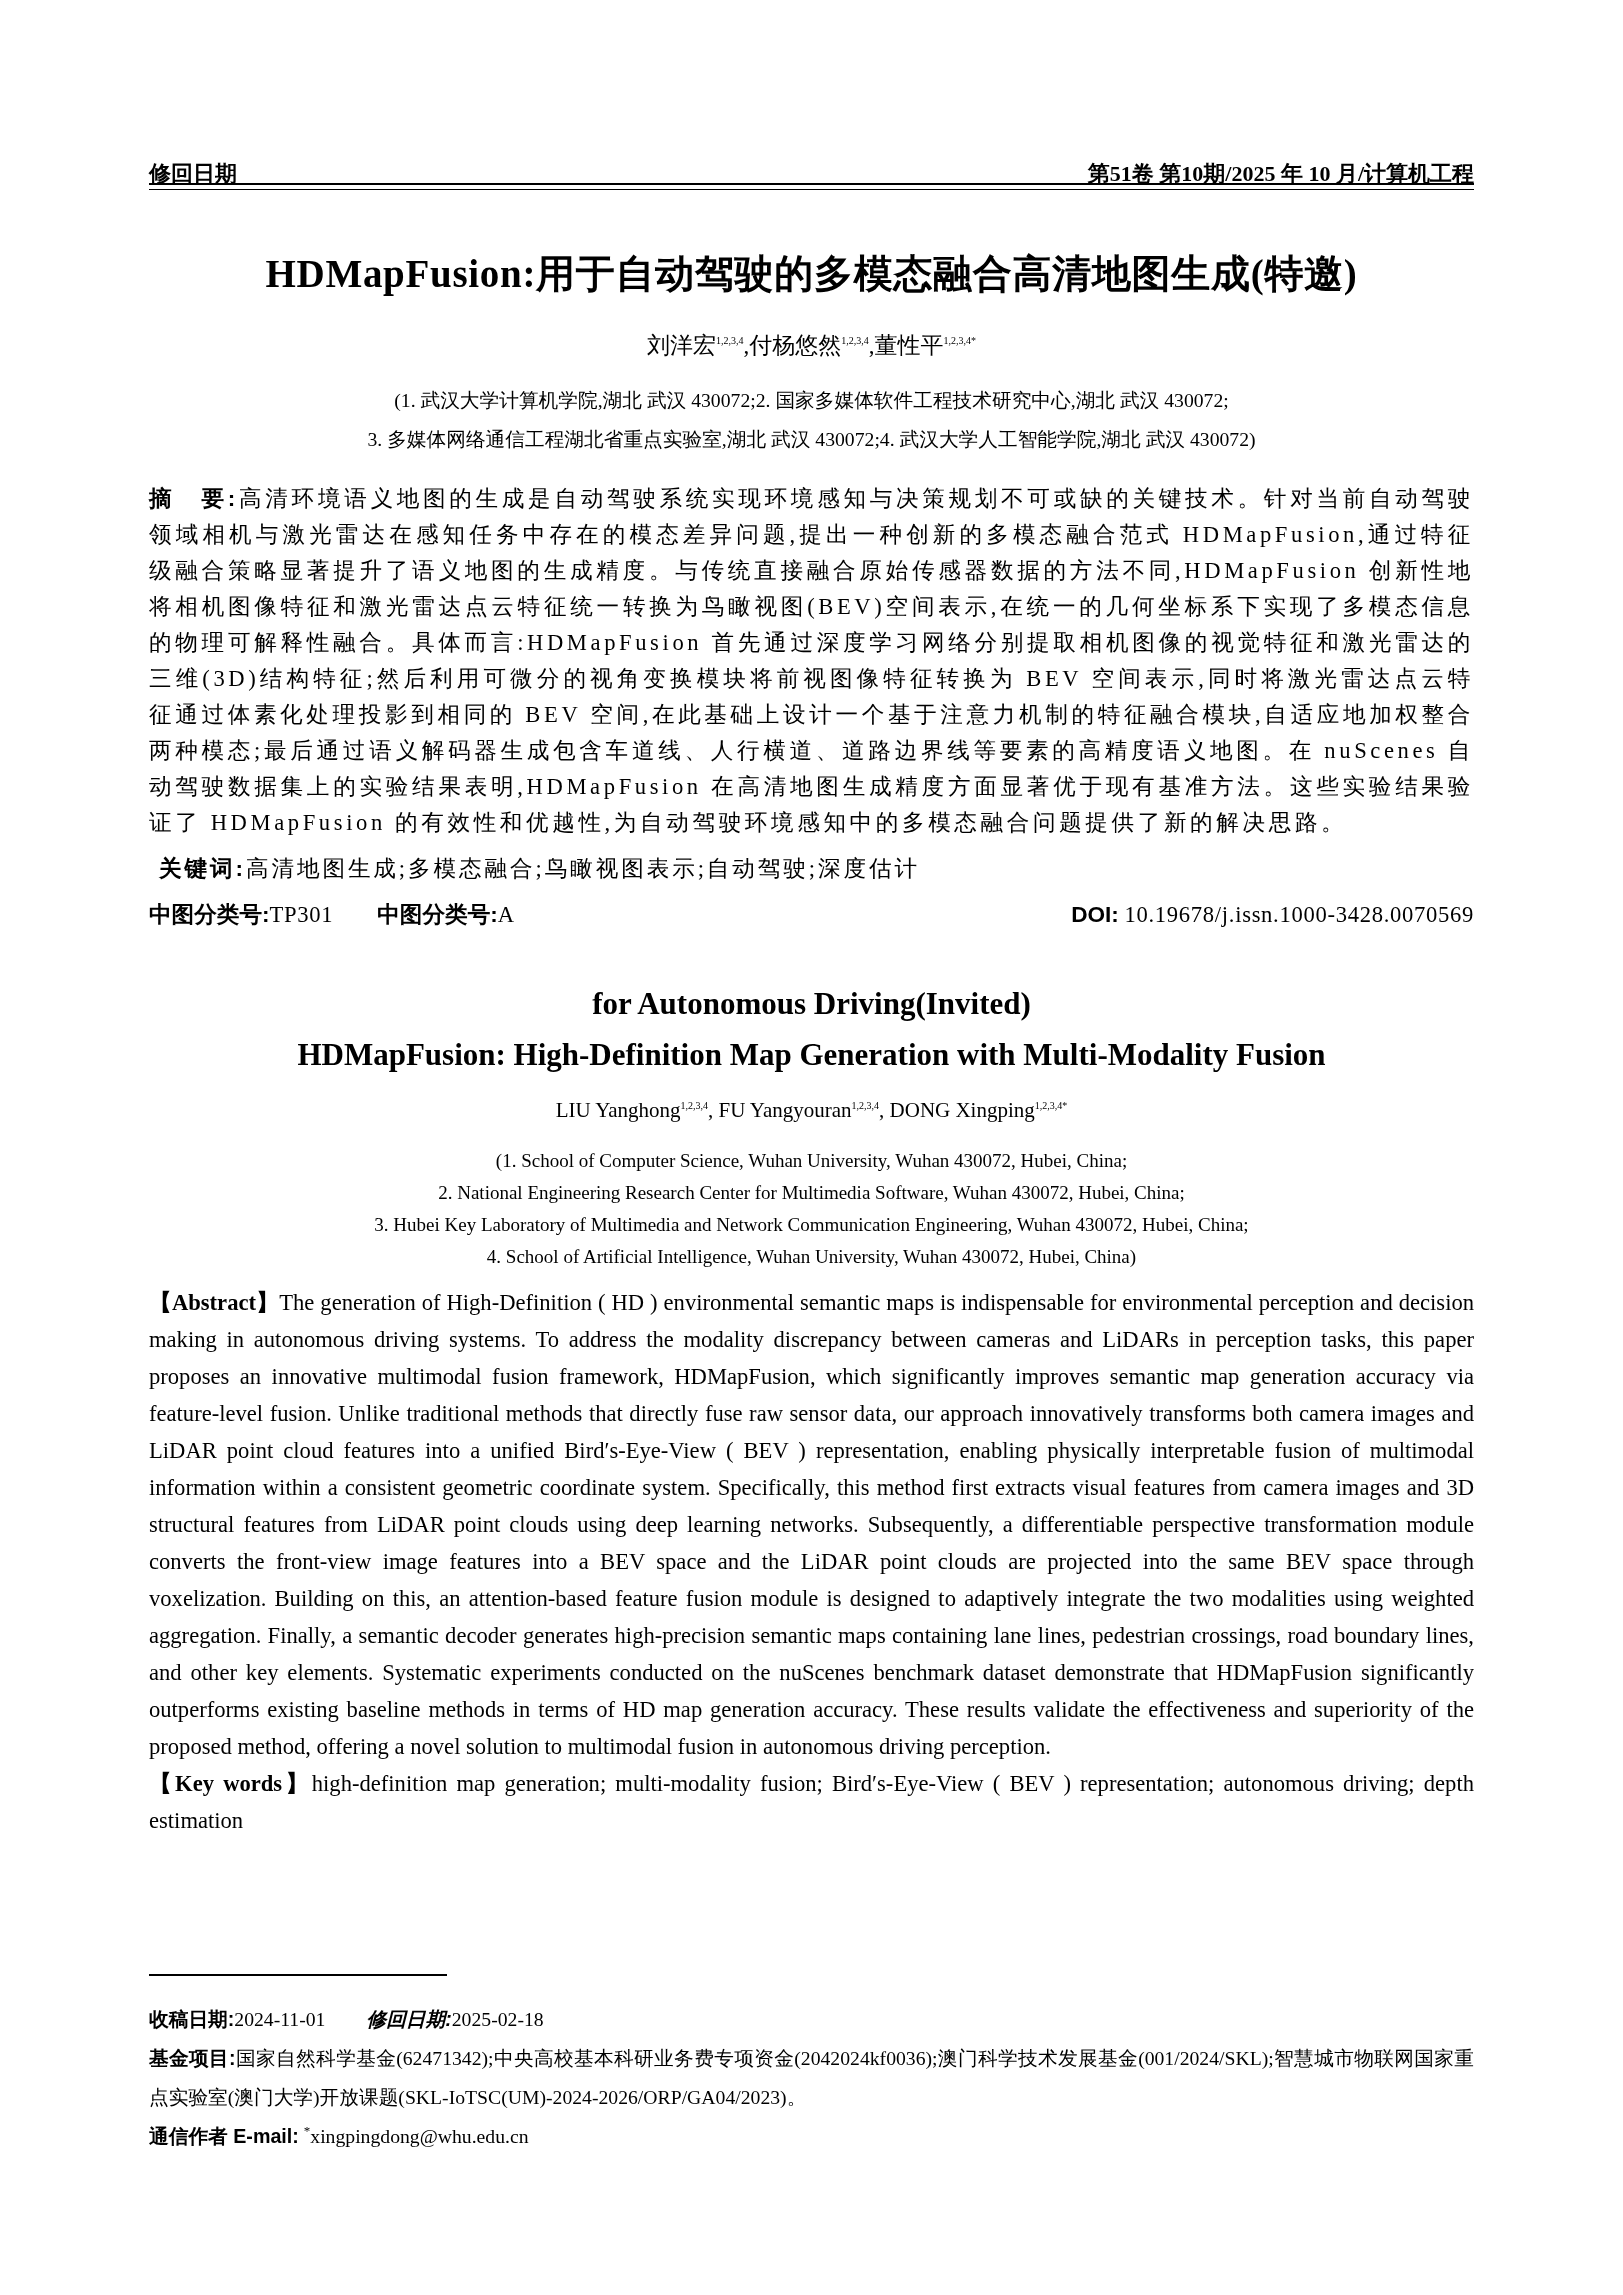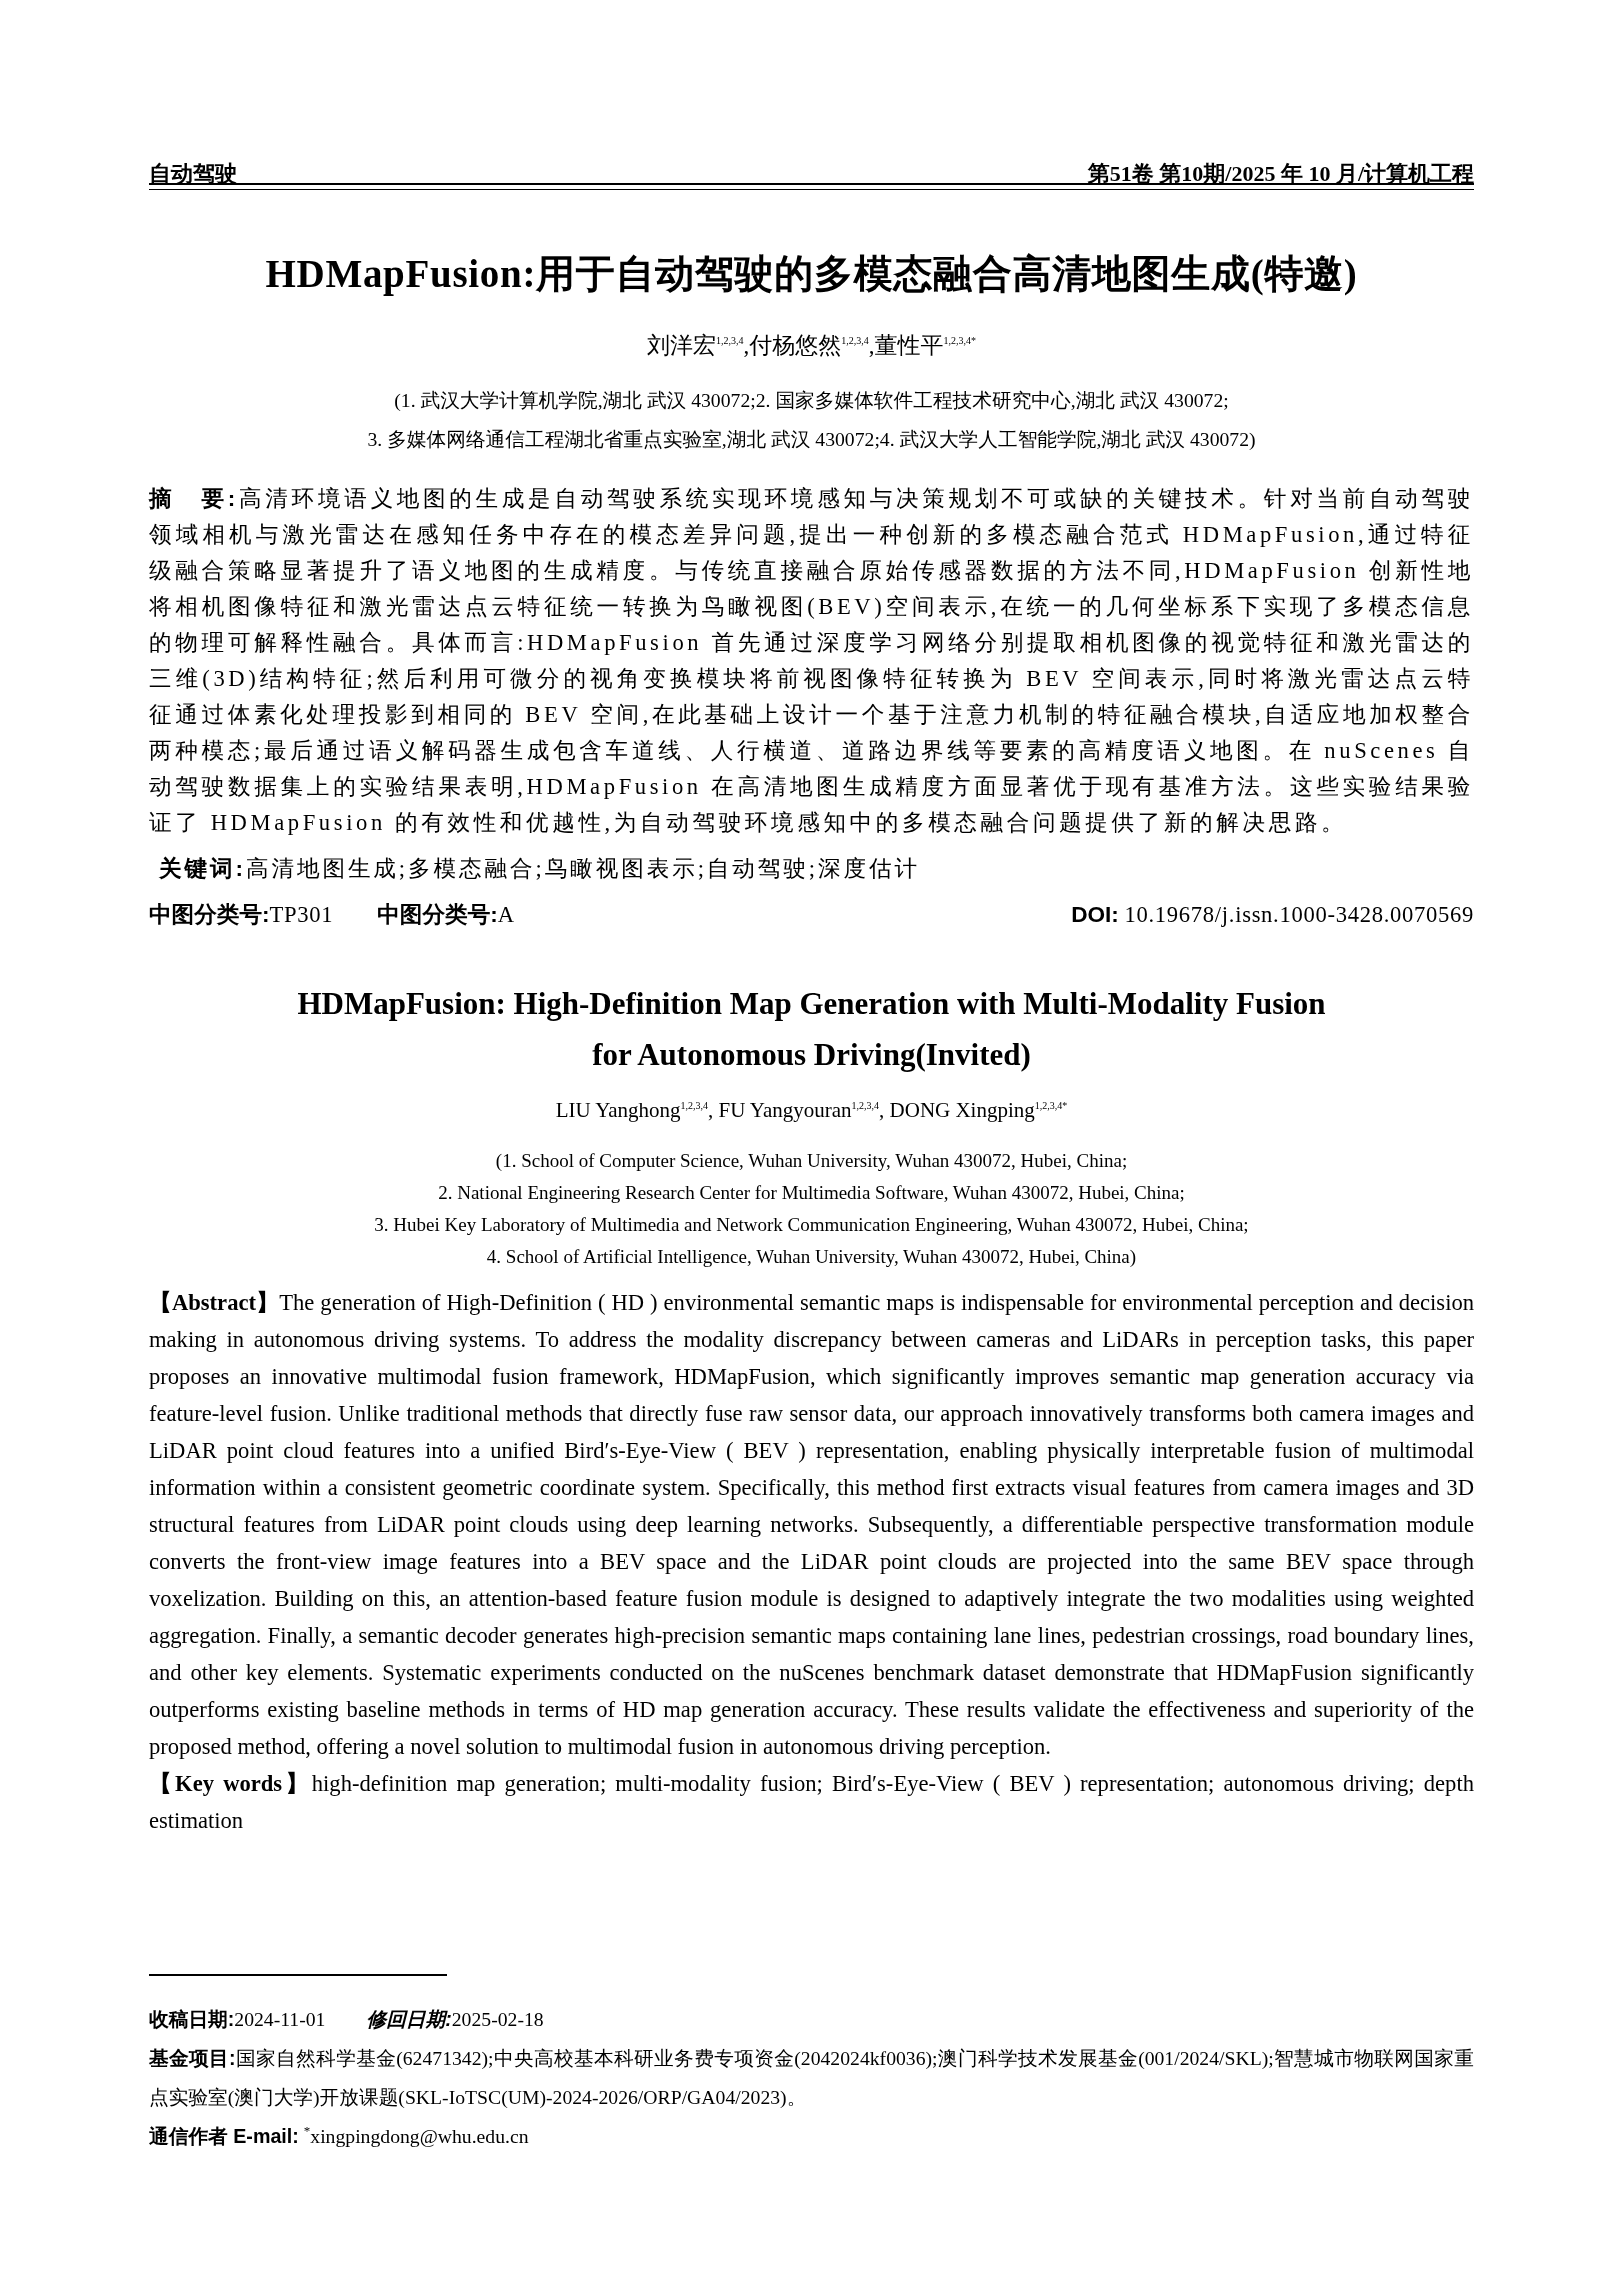--- a/index.html
+++ b/index.html
@@ -137,21 +137,21 @@
   .revised-label-gap { margin-left: 41px; font-style: italic; }
   .email-line { margin-top: 2.9px; }
   .email-line sup { font-size: 13px; line-height: 0; }
 </style>
 </head>
 <body>
 
 <div class="page">
 
   <div class="running-head">
-    <span>自动驾驶</span>
+    <span>修回日期</span>
     <span>第51卷 第10期/2025 年 10 月/计算机工程</span>
   </div>
   <div class="head-rule"></div>
 
   <div class="content">
 
     <h1 class="title-cn">HDMapFusion:用于自动驾驶的多模态融合高清地图生成(特邀)</h1>
 
     <p class="authors-cn"><span>刘洋宏</span><sup>1,2,3,4</sup><span>,</span><span>付杨悠然</span><sup>1,2,3,4</sup><span>,</span><span>董性平</span><sup>1,2,3,4*</sup></p>
 
@@ -163,22 +163,22 @@
     <p class="abstract-cn"><span class="label-heiti">摘　要:</span><span>高清环境语义地图的生成是自动驾驶系统实现环境感知与决策规划不可或缺的关键技术。针对当前自动驾驶领域相机与激光雷达在感知任务中存在的模态差异问题,提出一种创新的多模态融合范式 HDMapFusion,通过特征级融合策略显著提升了语义地图的生成精度。与传统直接融合原始传感器数据的方法不同,HDMapFusion 创新性地将相机图像特征和激光雷达点云特征统一转换为鸟瞰视图(BEV)空间表示,在统一的几何坐标系下实现了多模态信息的物理可解释性融合。具体而言:HDMapFusion 首先通过深度学习网络分别提取相机图像的视觉特征和激光雷达的三维(3D)结构特征;然后利用可微分的视角变换模块将前视图像特征转换为 BEV 空间表示,同时将激光雷达点云特征通过体素化处理投影到相同的 BEV 空间,在此基础上设计一个基于注意力机制的特征融合模块,自适应地加权整合两种模态;最后通过语义解码器生成包含车道线、人行横道、道路边界线等要素的高精度语义地图。在 nuScenes 自动驾驶数据集上的实验结果表明,HDMapFusion 在高清地图生成精度方面显著优于现有基准方法。这些实验结果验证了 HDMapFusion 的有效性和优越性,为自动驾驶环境感知中的多模态融合问题提供了新的解决思路。</span></p>
 
     <p class="keywords-cn"><span class="label-heiti">关键词:</span><span>高清地图生成;多模态融合;鸟瞰视图表示;自动驾驶;深度估计</span></p>
 
     <div class="clc-line">
       <span><span class="label-heiti">中图分类号:</span><span class="clc-value">TP301</span><span class="label-heiti doc-code-label">中图分类号:</span><span class="doc-code-value">A</span></span>
       <span><span class="label-heiti">DOI:</span> <span class="doi-value">10.19678/j.issn.1000-3428.0070569</span></span>
     </div>
 
     <h2 class="title-en">
+      <div>for Autonomous Driving(Invited)</div>
       <div>HDMapFusion: High-Definition Map Generation with Multi-Modality Fusion</div>
-      <div>for Autonomous Driving(Invited)</div>
     </h2>
 
     <p class="authors-en"><span>LIU Yanghong</span><sup>1,2,3,4</sup><span>, </span><span>FU Yangyouran</span><sup>1,2,3,4</sup><span>, </span><span>DONG Xingping</span><sup>1,2,3,4*</sup></p>
 
     <div class="affils-en">
       <div>(1. School of Computer Science, Wuhan University, Wuhan 430072, Hubei, China;</div>
       <div>2. National Engineering Research Center for Multimedia Software, Wuhan 430072, Hubei, China;</div>
       <div>3. Hubei Key Laboratory of Multimedia and Network Communication Engineering, Wuhan 430072, Hubei, China;</div>
       <div>4. School of Artificial Intelligence, Wuhan University, Wuhan 430072, Hubei, China)</div>
     </div>

